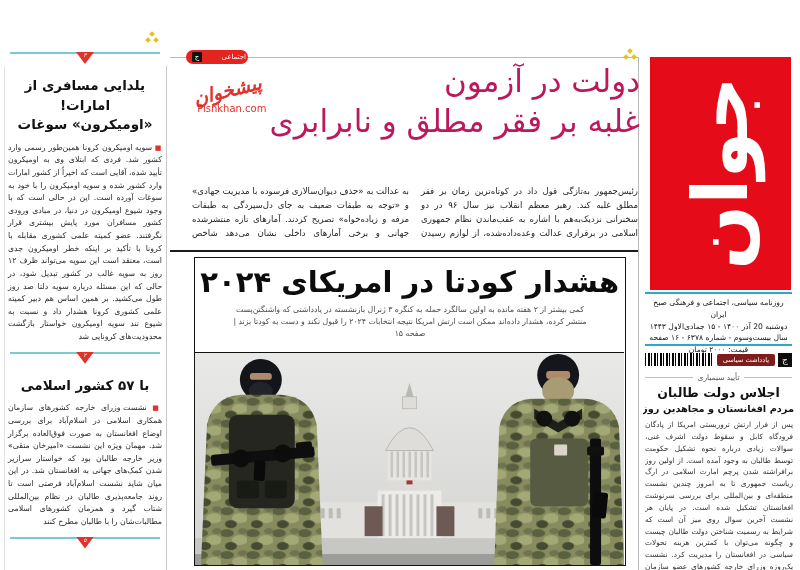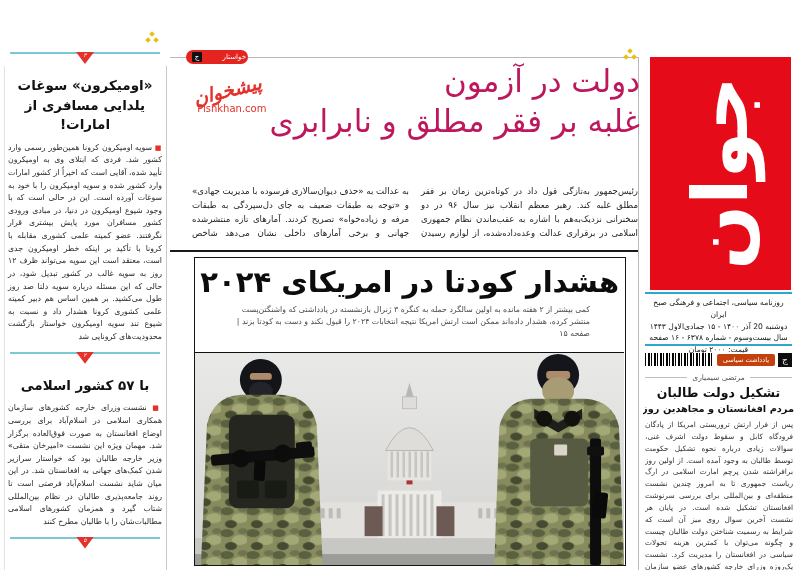--- a/index.html
+++ b/index.html
@@ -34,33 +34,33 @@
   .lead-hl .l1{font-size:31px;line-height:1.25;white-space:nowrap;}
   .lead-hl .l2{font-size:31px;line-height:1.35;white-space:nowrap;letter-spacing:-1px;}
   .lead-intro{left:192px;top:184px;width:446px;height:62px;column-count:2;column-gap:12px;
               font-size:8.6px;line-height:1.63;text-align:justify;color:#1c1c1c;overflow:hidden;}
   .c-midline{left:170px;top:250px;width:468px;height:2px;background:#1a1a1a;}
 
   .coup-box{left:194px;top:257px;width:432px;height:309px;border:1.5px solid #141414;
             box-sizing:border-box;background:#fff;}
   .coup-hl{margin:7px 6px 0 6px;text-align:center;font-size:29px;font-weight:800;color:#0c0c0c;
            white-space:nowrap;letter-spacing:-0.5px;}
-  .coup-sub{margin:5px auto 12px auto;width:360px;font-size:7.8px;line-height:1.55;color:#4a4a4a;}
+  .coup-sub{margin:5px auto 12px auto;width:360px;font-size:7.8px;line-height:1.55;color:#4a4a4a;text-align:center;}
   .photo{position:absolute;left:0;bottom:0;width:429px;height:212px;border-top:1px solid #111;}
   .photo svg{display:block;width:100%;height:100%;}
 
   
   .logo-box{left:650px;top:57px;width:141px;height:233px;background:#e50b18;overflow:hidden;}
   .blue1{left:645px;top:292px;width:147px;height:2px;background:#2fa7cd;}
   .blue2{left:645px;top:344px;width:147px;height:2px;background:#2fa7cd;}
   .info{left:645px;top:297px;width:147px;text-align:center;font-size:7.6px;line-height:1.55;color:#161616;}
   .note-head{left:645px;top:352px;width:147px;height:15px;display:flex;align-items:center;gap:3px;}
   .note-head .mini{width:14px;height:14px;background:#0d0d0d;color:#fff;font-size:9px;line-height:14px;
                    text-align:center;flex:0 0 auto;}
-  .note-head .rbadge{flex:0 0 auto;background:#c2410c;color:#fff;font-size:6.6px;line-height:12px;
+  .note-head .rbadge{flex:0 0 auto;background:#7f1d1d;color:#fff;font-size:6.6px;line-height:12px;
                      height:12px;padding:0 6px;border-radius:2px;}
   .note-head .barcode{flex:1 1 auto;height:13px;
       background:repeating-linear-gradient(90deg,#000 0 1px,#fff 1px 3px,#000 3px 5px,#fff 5px 6px);}
   .author{left:645px;top:373px;width:147px;display:flex;align-items:center;gap:5px;}
   .author .ln{flex:1;height:1px;background:#bfbfbf;}
   .author .nm{font-size:7.5px;color:#555;}
   .note-title{left:643px;top:384px;width:151px;text-align:center;color:#111;font-weight:800;}
   .note-title .t1{font-size:12.5px;line-height:1.4;}
   .note-title .t2{font-size:9.8px;line-height:1.5;letter-spacing:-0.3px;white-space:nowrap;overflow:hidden;}
   .note-body{left:645px;top:419px;width:148px;height:151px;font-size:7.4px;line-height:1.6;
@@ -88,21 +88,21 @@
       <i></i>
       <i></i>
     </div>
   <div class="abs crop" style="left:624px;top:49px;">
       <i></i>
       <i></i>
       <i></i>
     </div>
 
   <div class="abs badge">
-    <span class="txt">خواستار</span>
+    <span class="txt">اجتماعی</span>
     <span class="ic">ج</span>
   </div>
 
   <div class="abs watermark">
     <div class="fa">پیشخوان</div>
     <span class="en">Pishkhan.com</span>
   </div>
 
   <div class="abs lead-hl">
     <div class="l1">دولت در آزمون</div>
@@ -217,22 +217,22 @@
   </div>
 
   <div class="abs sidebar">
 
     <div class="divider">
       <span class="tri">
           <i class="num">۳</i>
         </span>
     </div>
     <div class="sb-title">
+      <div>یلدایی مسافری از امارات!</div>
       <div>«اومیکرون» سوغات</div>
-      <div>یلدایی مسافری از امارات!</div>
     </div>
     <div class="sb-body"><span class="bullet">■ </span><span>سویه اومیکرون کرونا همین‌طور رسمی وارد کشور شد. فردی که ابتلای وی به اومیکرون تأیید شده، آقایی است که اخیراً از کشور امارات وارد کشور شده و سویه اومیکرون را با خود به سوغات آورده است. این در حالی است که با وجود شیوع اومیکرون در دنیا، در مبادی ورودی کشور مسافران مورد پایش بیشتری قرار نگرفتند. عضو کمیته علمی کشوری مقابله با کرونا با تأکید بر اینکه خطر اومیکرون جدی است، معتقد است این سویه می‌تواند ظرف ۱۲ روز به سویه غالب در کشور تبدیل شود، در حالی که این مسئله درباره سویه دلتا صد روز طول می‌کشید. بر همین اساس هم دبیر کمیته علمی کشوری کرونا هشدار داد و نسبت به شیوع تند سویه اومیکرون خواستار بازگشت محدودیت‌های کرونایی شد</span></div>
 
     <div class="divider">
       <span class="tri">
           <i class="num">۲</i>
         </span>
     </div>
     <div class="sb-title">
       <div>با ۵۷ کشور اسلامی</div>
@@ -263,24 +263,24 @@
   <div class="abs blue2"></div>
 
   <div class="abs note-head">
     <span class="mini">ج</span>
     <span class="rbadge">یادداشت سیاسی</span>
     <span class="barcode"></span>
   </div>
 
   <div class="abs author">
     <span class="ln"></span>
-    <span class="nm">مرتضی سیمیاری</span>
+    <span class="nm">تأیید سیمیاری</span>
     <span class="ln"></span>
   </div>
 
   <div class="abs note-title">
-    <div class="t1">تشکیل دولت طالبان</div>
+    <div class="t1">اجلاس دولت طالبان</div>
     <div class="t2">مردم افغانستان و مجاهدین روز شنبه!</div>
   </div>
 
   <div class="abs note-body">پس از فرار ارتش تروریستی امریکا از پادگان فرودگاه کابل و سقوط دولت اشرف غنی، سوالات زیادی درباره نحوه تشکیل حکومت توسط طالبان به وجود آمده است. از اولین روز برافراشته شدن پرچم امارت اسلامی در ارگ ریاست جمهوری تا به امروز چندین نشست منطقه‌ای و بین‌المللی برای بررسی سرنوشت افغانستان تشکیل شده است. در پایان هر نشست آخرین سوال روی میز آن است که شرایط به رسمیت شناختن دولت طالبان چیست و چگونه می‌توان با کمترین هزینه تحولات سیاسی در افغانستان را مدیریت کرد. نشست یک‌روزه وزرای خارجه کشورهای عضو سازمان کنفرانس اسلامی با همین موضوع در اسلام‌آباد برگزار شد. شاه محمود قریشی، وزیر خارجه پاکستان هدف از برگزاری این اجلاس اضطراری را جلوگیری از وقوع یک فاجعه انسانی در افغانستان اعلام کرد. نکته قابل توجه آنکه علاوه بر کشورهای عضو سازمان همکاری‌های اسلامی، دولت‌های روسیه، چین، امریکا و نیز برخی کشورهای اروپایی در این نشست نمایندگانی را فرستادند تا این اجلاس بعد</div>
 
 </div>
 
 </body></html>

